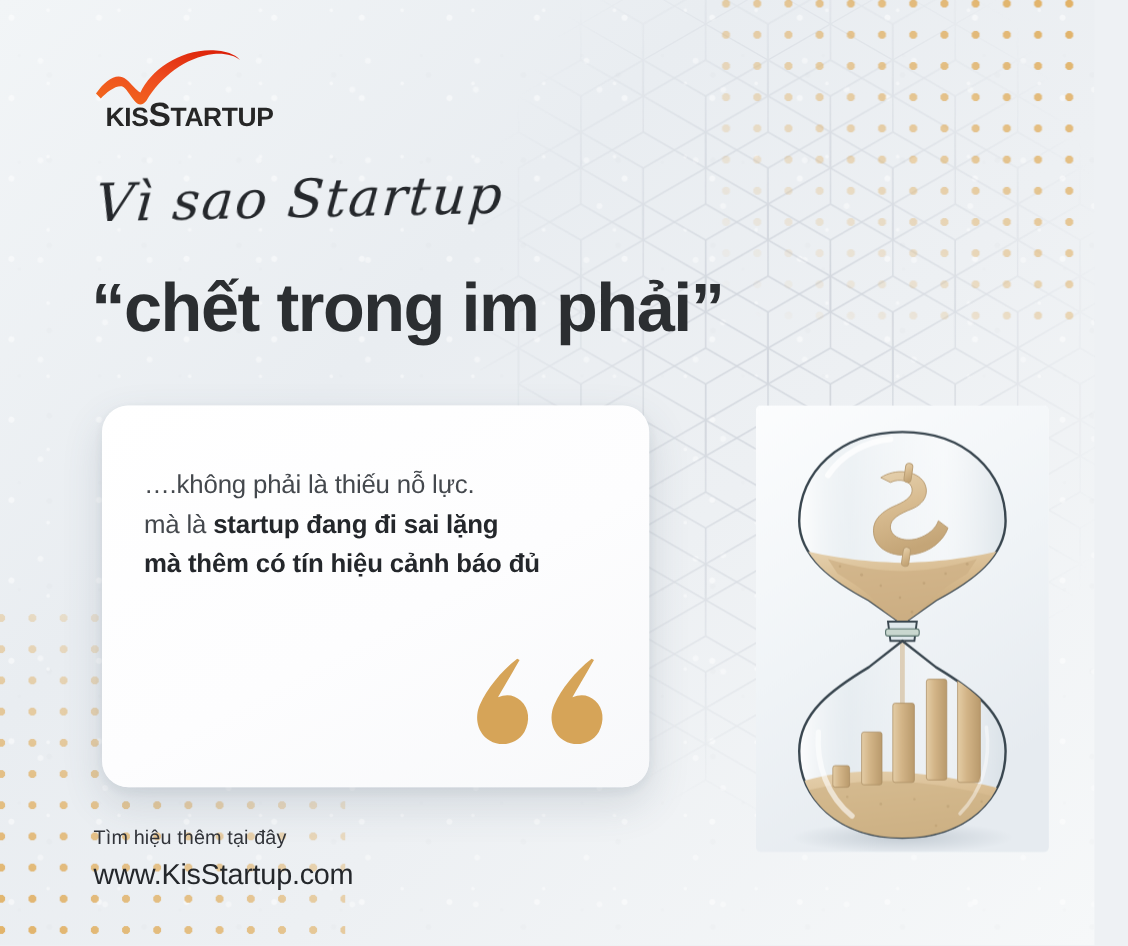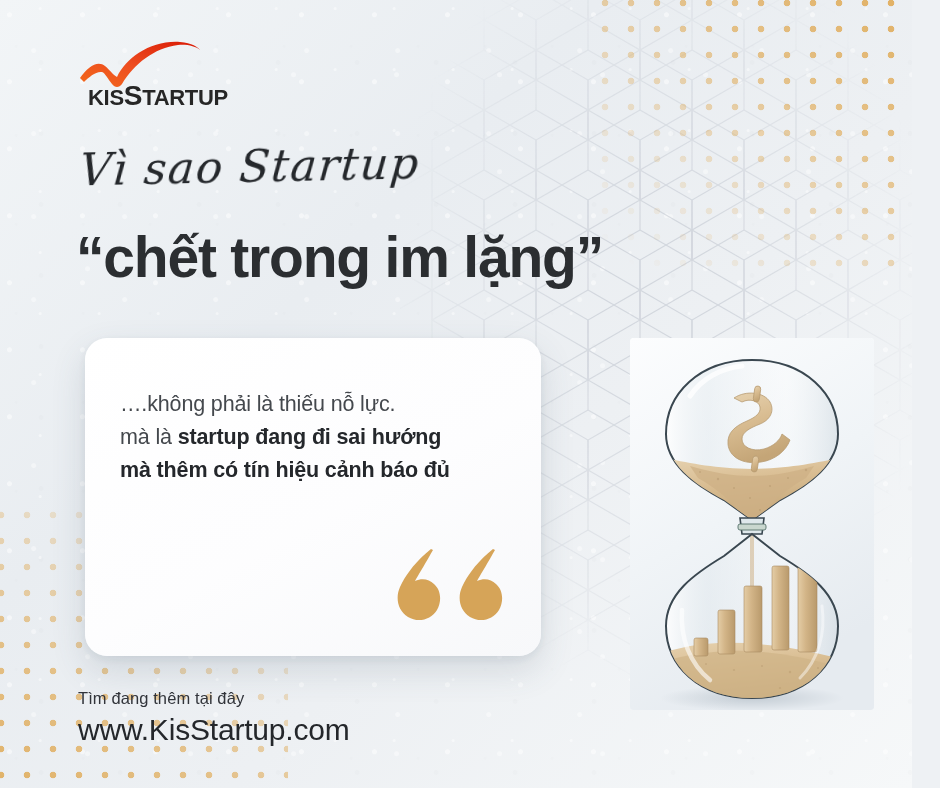--- a/index.html
+++ b/index.html
@@ -118,21 +118,21 @@
   }
   .photo svg { display:block; }
 
   
   .footer { position:absolute; left:78px; top:686px; }
   .footer .small {
     font-size:16.5px; color:#31343a; letter-spacing:.1px; font-weight:400;
     line-height:24px;
   }
   .footer .url {
-    font-size:30px; color:#24272b; letter-spacing:-.2px; font-weight:400;
+    font-size:24px; color:#24272b; letter-spacing:-.2px; font-weight:400;
     line-height:36px; margin-top:2px;
   }
 </style>
 </head>
 <body>
 
 <div class="poster">
 
   <div class="texture"></div>
 
@@ -244,27 +244,27 @@
       <path d="M6,48 C14,36 24,30 31,36 C36,40 39,45 43,47 C52,28 77,10 106,12 C118,13 124,17 126,20
                C122,16 112,14 104,15 C80,18 60,34 48,54 C45,58 41,58 38,54 C34,49 31,43 28,42 C22,41 15,47 10,52 Z" fill="url(#swooshGrad)"></path>
       <text x="14" y="75" font-family="Liberation Sans, sans-serif" font-size="27" font-weight="bold" letter-spacing="-0.3" fill="#262626">
         <tspan font-size="22">KIS</tspan><tspan font-size="28">S</tspan><tspan font-size="22">TARTUP</tspan>
       </text>
     </svg>
   </div>
 
   <div class="script-line">Vì sao Startup</div>
 
-  <div class="headline">“chết trong im lặng”</div>
+  <div class="headline">“chết trong im phải”</div>
 
   <div class="quote-card">
     <div class="quote-body">
       <span class="ln light">….không phải là thiếu nỗ lực.</span>
       <span class="ln">
-        <span class="light">mà là </span><span class="bold">startup đang đi sai hướng</span>
+        <span class="light">mà là </span><span class="bold">startup đang đi sai lặng</span>
       </span>
       <span class="ln bold">mà thêm có tín hiệu cảnh báo đủ</span>
     </div>
 
     <div class="quote-mark">
       <svg width="112" height="82" viewBox="0 0 112 82" xmlns="http://www.w3.org/2000/svg">
         <g fill="#d6a458">
           <path d="M38,2 C30,16 24,26 20,33 C27,30 34,31 39,36 C46,42 47,53 42,62
                    C36,72 23,75 13,69 C3,63 0,50 5,39 C11,26 22,12 36,1 Z"></path>
           <path d="M100,2 C92,16 86,26 82,33 C89,30 96,31 101,36 C108,42 109,53 104,62
@@ -387,17 +387,17 @@
           </g>
         </g>
 
         <path d="M52,272 C50,300 60,326 80,342" fill="none" stroke="#ffffff" stroke-width="4.5" opacity="0.6" stroke-linecap="round"></path>
         <path d="M192,268 C196,296 188,322 170,340" fill="none" stroke="#ffffff" stroke-width="3" opacity="0.45" stroke-linecap="round"></path>
       </g>
     </svg>
   </div>
 
   <div class="footer">
-    <div class="small">Tìm đang thêm tại đây</div>
+    <div class="small">Tìm hiệu thêm tại đây</div>
     <div class="url">www.KisStartup.com</div>
   </div>
 
 </div>
 
 </body></html>

